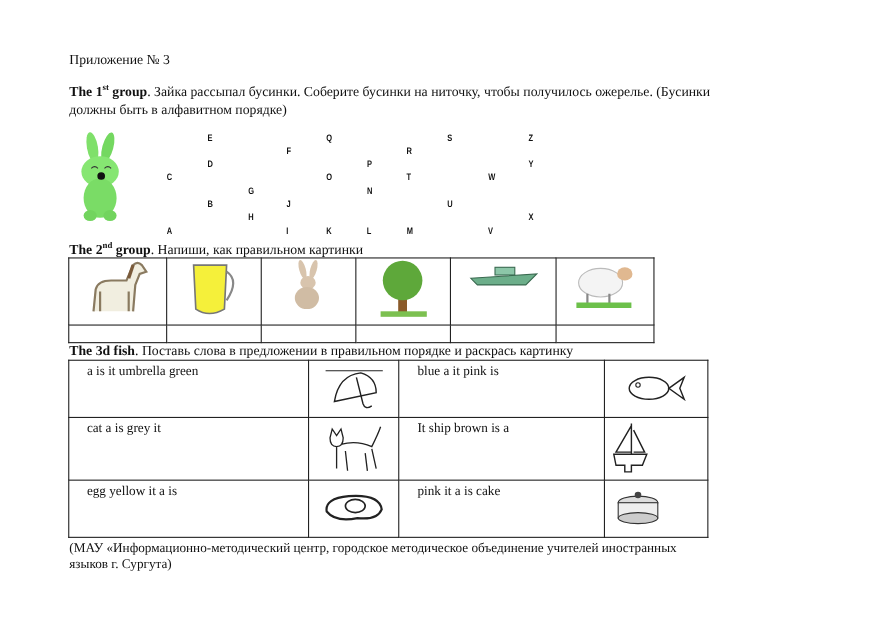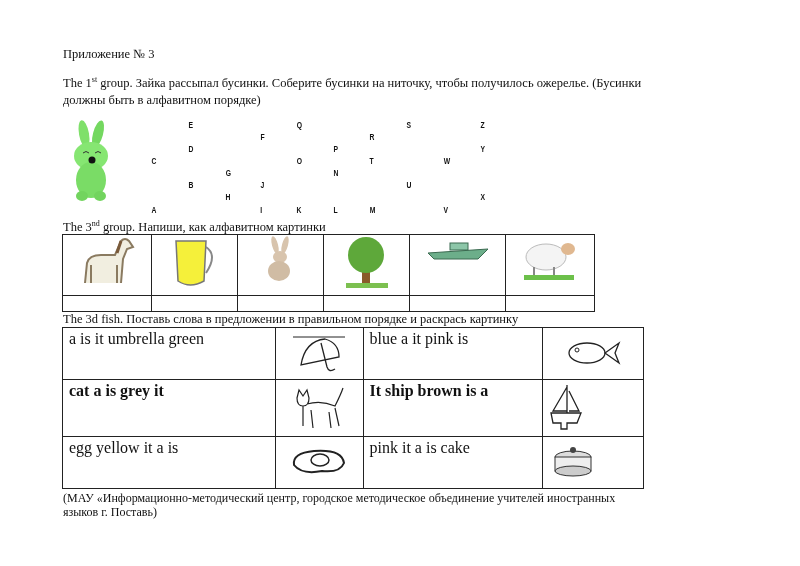--- a/index.html
+++ b/index.html
@@ -1,26 +1,26 @@
 <!DOCTYPE html>
 <html><head>
 <meta charset="utf-8">
 <style>
   html, body { margin:0; padding:0; background:#fff; }
   body { width:800px; height:566px; position:relative; overflow:hidden;
          font-family:"Liberation Serif", serif; color:#111; font-size:12.5px; }
   .abs { position:absolute; }
   .line { position:absolute; white-space:nowrap; }
-  .bold { font-weight:normal; }
+  .bold { font-weight:bold; }
   sup { font-size:8px; }
   .letter { position:absolute; font-family:"Liberation Sans", sans-serif; font-weight:bold;
             font-size:8.5px; transform:scaleX(0.8); letter-spacing:0; }
   table { position:absolute; border-collapse:collapse; }
   td { border:1px solid #222; padding:0; vertical-align:top; }
-  .t3 td.txt { padding:2px 6px; font-size:16px; white-space:nowrap; }
+  .t3 td.txt { padding:2px 16px; font-size:12px; white-space:nowrap; }
   .pic { display:flex; align-items:center; justify-content:center; width:100%; height:100%; }
 </style>
 </head>
 <body>
 
 <div class="line" style="left:63px;top:47px;">Приложение № 3</div>
 
 <div class="line" style="left:63px;top:75px;">
   <span class="bold"><span>The 1</span><sup>st</sup><span> group</span></span><span>. Зайка рассыпал бусинки. Соберите бусинки на ниточку, чтобы получилось ожерелье. (Бусинки</span>
 </div>
@@ -62,21 +62,21 @@
     <span class="letter" style="left: 480px; top: 192px;">X</span>
     <span class="letter" style="left: 151px; top: 205px;">A</span>
     <span class="letter" style="left: 260px; top: 205px;">I</span>
     <span class="letter" style="left: 296px; top: 205px;">K</span>
     <span class="letter" style="left: 333px; top: 205px;">L</span>
     <span class="letter" style="left: 369px; top: 205px;">M</span>
     <span class="letter" style="left: 443px; top: 205px;">V</span>
   </div>
 
 <div class="line" style="left:63px;top:219px;">
-  <span class="bold"><span>The 3</span><sup>nd</sup><span> group</span></span><span>. Напиши, как алфавитном картинки</span>
+  <span class="bold"><span>The 2</span><sup>nd</sup><span> group</span></span><span>. Напиши, как правильном картинки</span>
 </div>
 
 <table style="left:62px;top:234px;width:533px;">
   <tbody>
       <tr style="height:61px;">
     <td style="width:89px;">
           <div class="pic">
       <svg width="60" height="52" viewBox="0 0 60 52">
               <path d="M8 48 L10 28 Q12 20 24 20 L38 20 L44 6 Q48 2 52 6 L56 12 L50 14 L46 24 L44 48 M40 30 L40 48 M14 30 L14 48" stroke="#8a7a60" stroke-width="2" fill="#f1eee0"></path>
               <path d="M44 6 L40 18" stroke="#7a5a3a" stroke-width="3"></path>
@@ -161,21 +161,21 @@
     <td style="width:100px;">
           <div class="pic" style="height:50px;">
       <svg width="56" height="30" viewBox="0 0 56 30">
               <ellipse cx="22" cy="15" rx="18" ry="10" fill="none" stroke="#222" stroke-width="1.3"></ellipse>
               <path d="M40 15 L54 5 L50 15 L54 25 Z" fill="none" stroke="#222" stroke-width="1.3"></path>
               <circle cx="12" cy="12" r="2" fill="none" stroke="#222"></circle>
             </svg>
     </div>
         </td>
   </tr>
-  <tr style="height:57px;font-weight:bold;">
+  <tr style="height:57px;">
     <td class="txt"> cat  a  is  grey  it</td>
     <td>
           <div class="pic" style="height:55px;">
       <svg width="56" height="48" viewBox="0 0 56 48">
               <path d="M6 14 L8 6 L12 12 L16 6 L18 14 Q18 22 12 22 Q6 22 6 14 Z M16 20 Q30 16 44 22 Q50 10 52 4 M12 22 L12 42 M20 26 L22 44 M38 28 L40 44 M44 24 L48 42" fill="none" stroke="#222" stroke-width="1.2"></path>
             </svg>
     </div>
         </td>
     <td class="txt">It   ship  brown   is  a</td>
     <td>
@@ -206,13 +206,13 @@
               <ellipse cx="22" cy="26" rx="18" ry="5" fill="#ccc" stroke="#333"></ellipse>
               <circle cx="22" cy="5" r="3" fill="#444"></circle>
             </svg>
     </div>
         </td>
   </tr>
 </tbody>
   </table>
 
 <div class="line" style="left:63px;top:491px;font-size:12px;">(МАУ «Информационно-методический центр,    городское    методическое    объединение    учителей    иностранных</div>
-<div class="line" style="left:63px;top:505px;font-size:12px;">языков  г. Поставь)</div>
+<div class="line" style="left:63px;top:505px;font-size:12px;">языков  г. Сургута)</div>
 
 </body></html>

